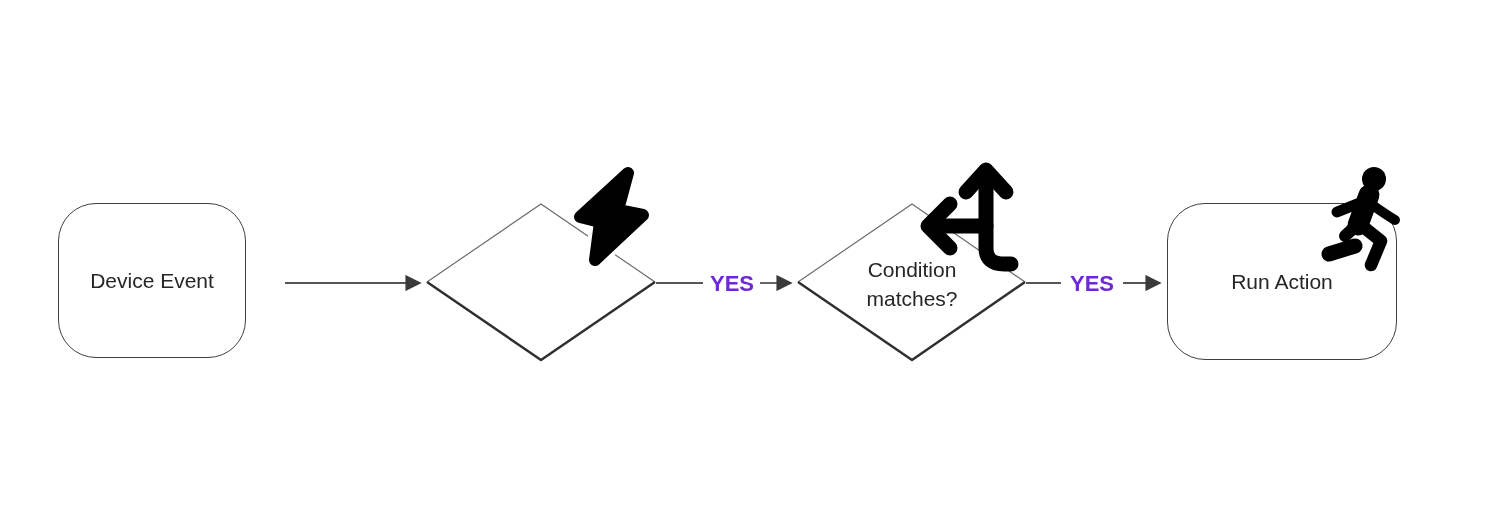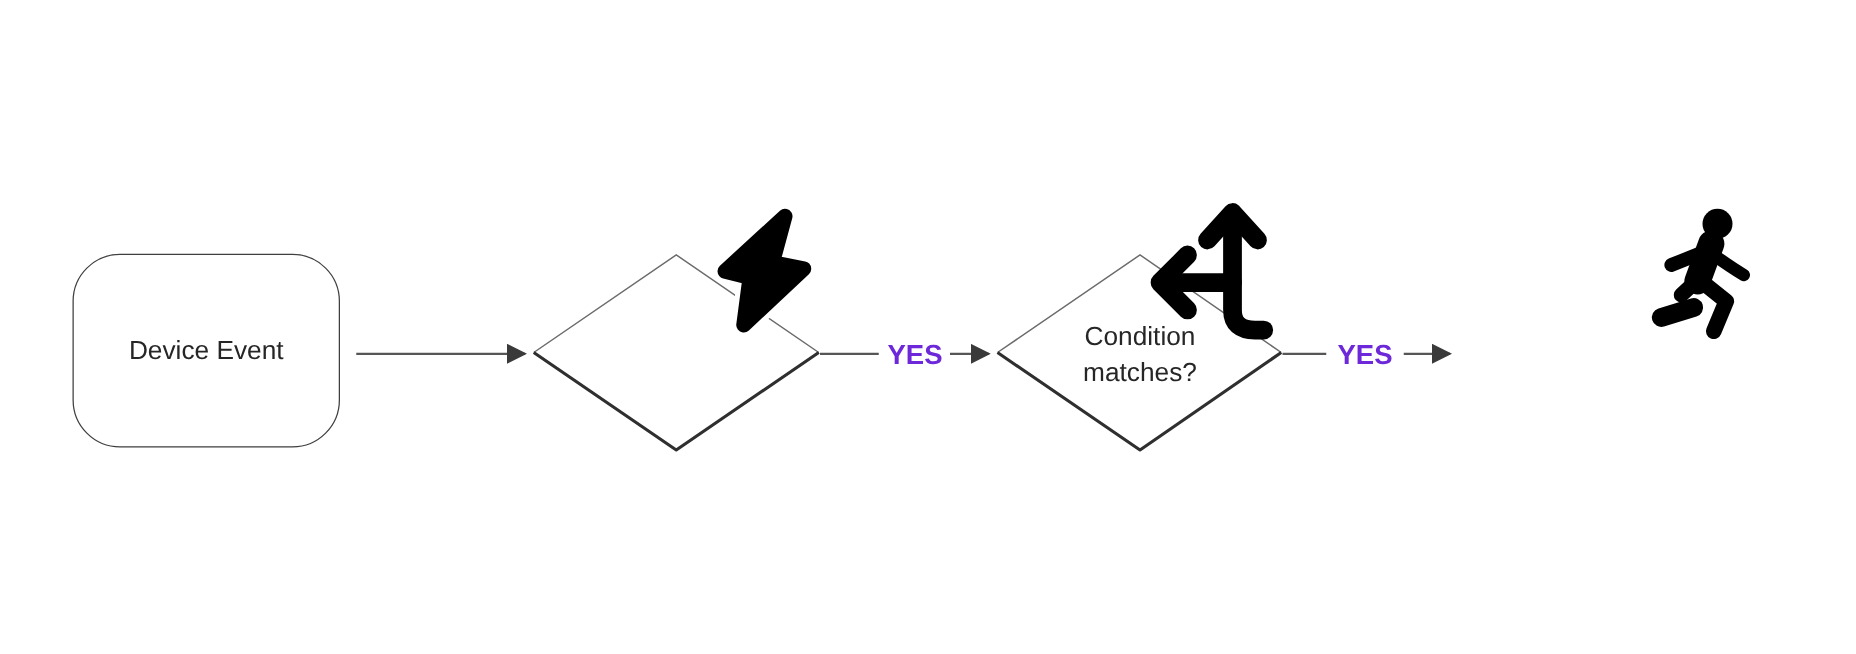--- a/index.html
+++ b/index.html
@@ -59,24 +59,27 @@
     z-index: 3;
     white-space: nowrap;
     font-weight: bold;
   }
 </style>
 </head>
 <body>
 
 <div id="stage">
 
-  <div class="node-rect" style="left:58px; top:203px; width:214px; height:155px;">
+  <div class="node-rect" style="left:58px; top:203px; width:188px; height:155px;">
     <div class="node-label">Device Event</div>
   </div>
 
+  <div class="node-rect" style="left:1167px; top:203px; width:230px; height:157px;">
+    <div class="node-label">Run Action</div>
+  </div>
 
   <svg id="diagram-svg" width="1485" height="523" viewBox="0 0 1485 523">
     <defs>
       <marker id="arrowhead" viewBox="0 0 10 10" refX="9" refY="5" markerWidth="9" markerHeight="9" orient="auto-start-reverse">
         <path d="M0,0 L10,5 L0,10 Z" fill="#3a3a3a"></path>
       </marker>
     </defs>
 
     <line x1="285" y1="283" x2="420" y2="283" stroke="#565656" stroke-width="1.8" marker-end="url(#arrowhead)"></line>
 

